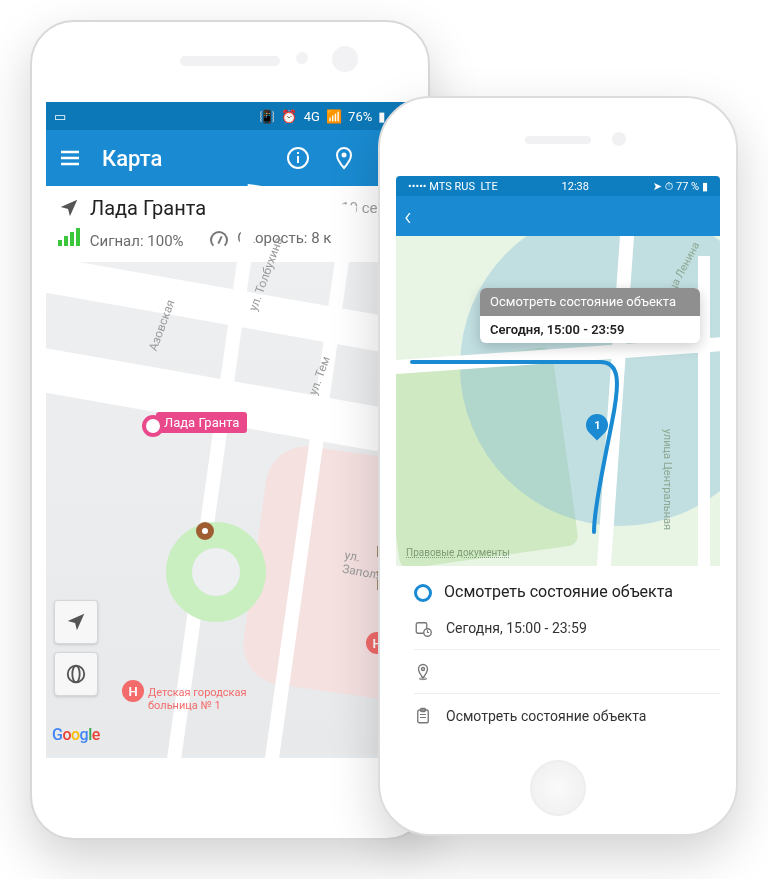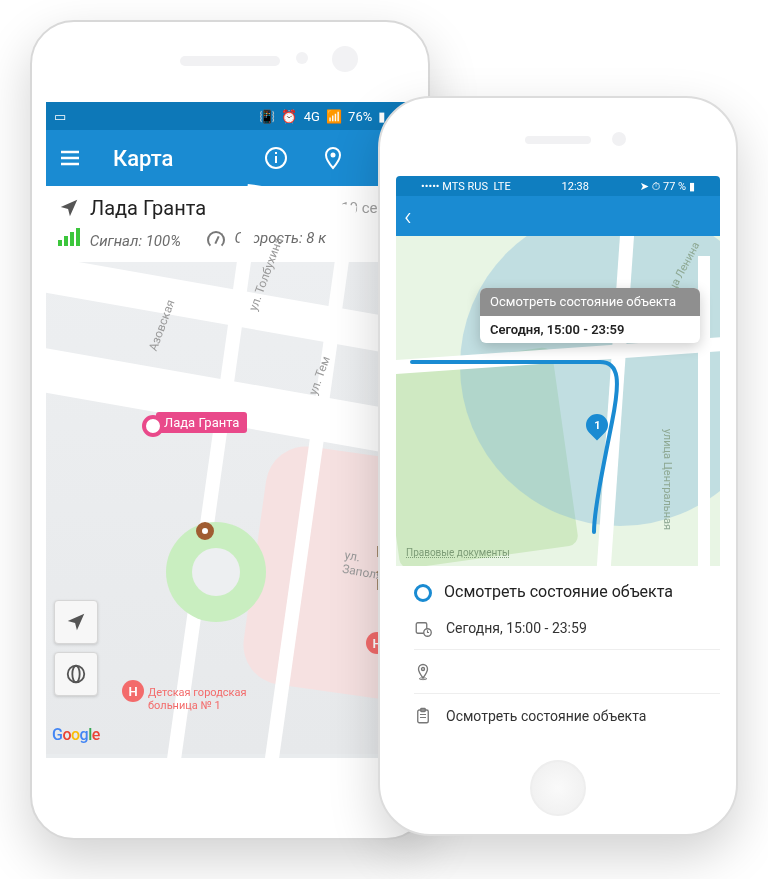--- a/index.html
+++ b/index.html
@@ -17,29 +17,29 @@
   width:100px; height:10px; background:#f1f1f3; border-radius:8px;
 }
 .phone-android .sensor { position:absolute; top:24px; right:70px; width:26px;height:26px;border-radius:50%;background:#f2f2f4; }
 .phone-android .cam { position:absolute; top:30px; right:120px; width:12px;height:12px;border-radius:50%;background:#f2f2f4;}
 .android-screen { width:100%; height:100%; background:#e9ecee; overflow:hidden; position:relative; }
 
 .status-android { height:28px; background:#0d78b8; color:#fff; font-size:13px; display:flex; align-items:center; justify-content:space-between; padding:0 8px; }
 .status-android .left, .status-android .right { display:flex; gap:6px; align-items:center; }
 .status-android .ico { display:inline-block; }
 
-.appbar { height:56px; background:#1a8bd2; color:#fff; display:flex; align-items:center; padding:0 10px; gap:29px; }
+.appbar { height:56px; background:#1a8bd2; color:#fff; display:flex; align-items:center; padding:0 10px; gap:18px; }
 .appbar .title { font-size:22px; font-weight:500; flex:1; }
 .appbar .ab-ico { width:28px;height:28px; display:flex;align-items:center;justify-content:center; }
 
 .info-card { background:#fff; padding:10px 12px 12px; color:#555; }
 .info-card .row1 { display:flex; align-items:center; }
 .info-card .vname { font-size:20px; color:#222; font-weight:400; }
 .info-card .time { font-size:15px; color:#9e9e9e; margin-left:auto; }
-.info-card .row2 { display:flex; gap:26px; margin-top:8px; font-size:15px; color:#6b6b6b; align-items:center;font-style:italic;}
+.info-card .row2 { display:flex; gap:26px; margin-top:8px; font-size:15px; color:#6b6b6b; align-items:center;}
 .sigbars { display:inline-flex; gap:2px; align-items:flex-end; margin-right:6px;}
 .sigbars i{ width:4px; background:#3cc63c; display:block;}
 .sigbars i:nth-child(1){height:6px}
 .sigbars i:nth-child(2){height:10px}
 .sigbars i:nth-child(3){height:14px}
 .sigbars i:nth-child(4){height:18px}
 .speedo { display:inline-block; width:18px;height:18px; border:2px solid #777; border-bottom-color:transparent; border-radius:50%; margin-right:6px; position:relative; vertical-align:middle;}
 .speedo::after{content:"";position:absolute;width:2px;height:8px;background:#777;left:7px;top:3px;transform:rotate(25deg);}
 
 .map-android { position:relative; flex:1; height:calc(100% - 28px - 56px - 80px); background:linear-gradient(180deg,#edeff1,#e7e9eb); }
@@ -70,21 +70,21 @@
 .phone-iphone {
   position: absolute; right: 30px; top: 96px; width: 360px; height: 740px;
   background:#fff;border-radius:52px;border:2px solid #dcdcdc;box-shadow:0 20px 50px rgba(0,0,0,.18);
   padding:78px 16px 86px;
 }
 .phone-iphone .speaker{position:absolute;top:38px;left:50%;transform:translateX(-50%);width:66px;height:8px;background:#f1f1f3;border-radius:6px;}
 .phone-iphone .cam2{position:absolute;top:34px;left:calc(50% + 54px);width:14px;height:14px;border-radius:50%;background:#f1f1f3;}
 .phone-iphone .home{position:absolute;bottom:18px;left:50%;transform:translateX(-50%);width:56px;height:56px;border-radius:50%;border:2px solid #eee;background:radial-gradient(circle,#fafafa,#eee);}
 .iphone-screen{width:100%;height:100%;background:#fff;overflow:hidden;border-radius:4px;position:relative;}
 
-.status-ios{height:20px;background:#0f7ec0;color:#fff;font-size:11px;display:flex;align-items:center;justify-content:space-between;padding:0 25px;}
+.status-ios{height:20px;background:#0f7ec0;color:#fff;font-size:11px;display:flex;align-items:center;justify-content:space-between;padding:0 12px;}
 .navbar-ios{height:40px;background:#1a8bd2;display:flex;align-items:center;padding:0 8px;}
 .back-chev{color:#fff;font-size:26px;font-weight:300;line-height:1;}
 
 .map-ios{position:relative;height:330px;background:#e8f5e4;overflow:hidden;}
 .geo-circle{position:absolute;right:-60px;top:-30px;width:320px;height:320px;border-radius:50%;background:rgba(120,180,220,.35);}
 .road-i{position:absolute;background:#fff;}
 .ri1{width:14px;height:600px;left:210px;top:-100px;transform:rotate(4deg);}
 .ri2{width:12px;height:400px;right:10px;top:20px;}
 .ri3{width:600px;height:14px;left:-100px;top:110px;transform:rotate(-4deg);}
 .green-block{position:absolute;left:-10px;bottom:8px;width:180px;height:200px;background:#cfe9c2;border-radius:10px;transform:rotate(-8deg);}

